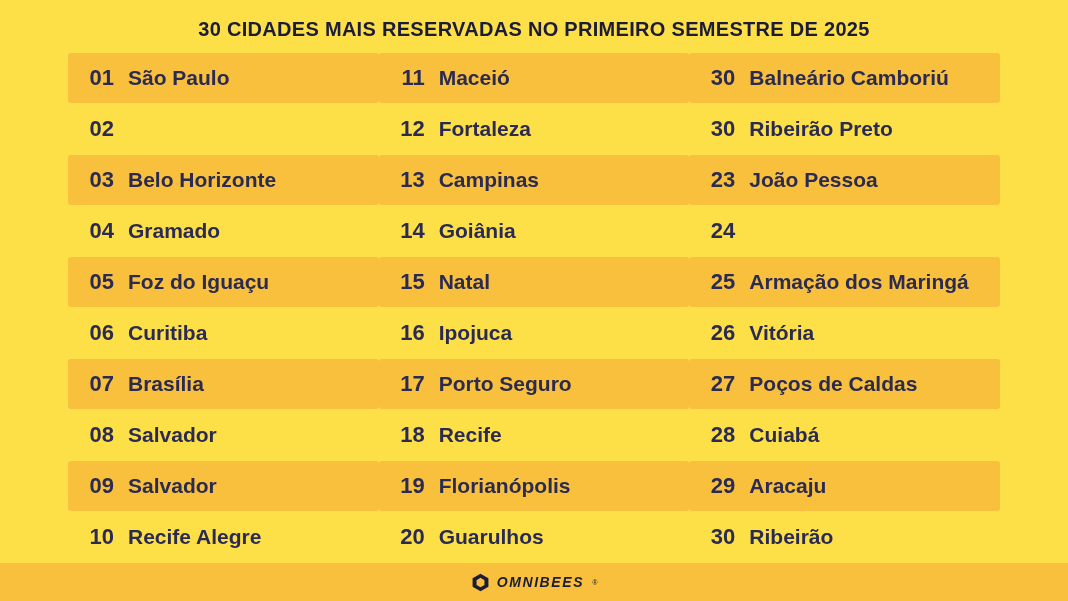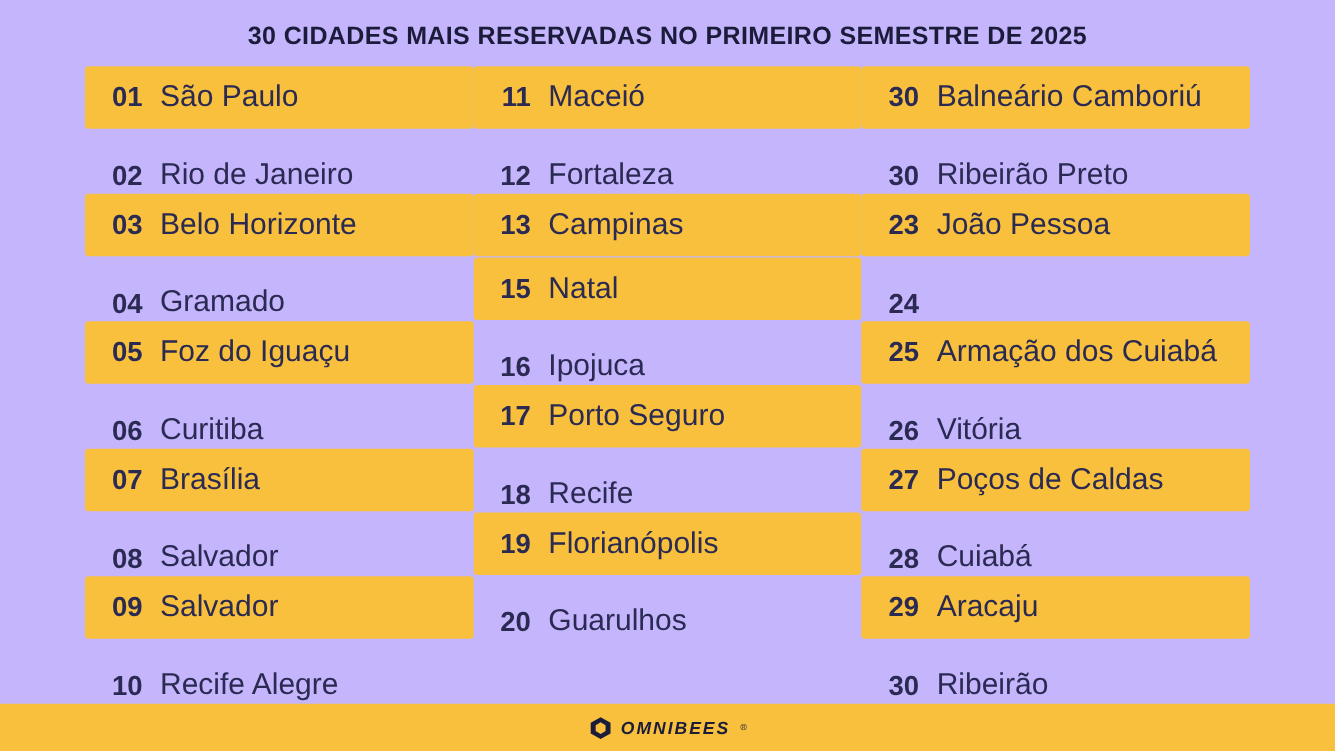--- a/index.html
+++ b/index.html
@@ -13,21 +13,21 @@
     font-family: "Liberation Sans", sans-serif;
     overflow: hidden;
     position: relative;
   }
   .page {
     width: 1068px;
     height: 601px;
     position: relative;
     display: flex;
     flex-direction: column;
-    background: #c4b5fd;
+    background: #fde047;
   }
   .title {
     text-align: center;
     font-size: 20px;
     font-weight: bold;
     letter-spacing: 0.3px;
     color: #1b1b3a;
     margin-top: 18px;
     margin-bottom: 12px;
     font-family: "Liberation Sans", sans-serif;
@@ -51,35 +51,34 @@
     align-items: center;
     box-sizing: border-box;
     border-radius: 3px;
     margin-bottom: 1px;
   }
   .row.hl {
     background: #f8c03c;
   }
   .row.plain {
     background: transparent;
-    align-items: flex-end;
   }
   .rank {
     width: 60px;
     text-align: right;
     padding-right: 14px;
     font-size: 22px;
     font-weight: bold;
     color: #2a2a52;
     box-sizing: border-box;
     font-family: "Liberation Sans", sans-serif;
   }
   .city {
-    font-size: 24px;
-    font-weight: normal;
+    font-size: 21px;
+    font-weight: bold;
     color: #2a2a52;
     font-family: "Liberation Sans", sans-serif;
     white-space: nowrap;
   }
   .footer {
     height: 44px;
     background: #f8c03c;
     display: flex;
     align-items: center;
     justify-content: center;
@@ -113,21 +112,20 @@
   <div class="title">30 CIDADES MAIS RESERVADAS NO PRIMEIRO SEMESTRE DE 2025</div>
 
   <div class="grid">
     <div class="col">
         <div class="row hl">
           <span class="rank">01</span>
           <span class="city">São Paulo</span>
         </div>
         <div class="row plain">
           <span class="rank">02</span>
-          <span class="city">Rio de Janeiro</span>
         </div>
         <div class="row hl">
           <span class="rank">03</span>
           <span class="city">Belo Horizonte</span>
         </div>
         <div class="row plain">
           <span class="rank">04</span>
           <span class="city">Gramado</span>
         </div>
         <div class="row hl">
@@ -161,20 +159,24 @@
           <span class="city">Maceió</span>
         </div>
         <div class="row plain">
           <span class="rank">12</span>
           <span class="city">Fortaleza</span>
         </div>
         <div class="row hl">
           <span class="rank">13</span>
           <span class="city">Campinas</span>
         </div>
+        <div class="row plain">
+          <span class="rank">14</span>
+          <span class="city">Goiânia</span>
+        </div>
         <div class="row hl">
           <span class="rank">15</span>
           <span class="city">Natal</span>
         </div>
         <div class="row plain">
           <span class="rank">16</span>
           <span class="city">Ipojuca</span>
         </div>
         <div class="row hl">
           <span class="rank">17</span>
@@ -204,21 +206,21 @@
         </div>
         <div class="row hl">
           <span class="rank">23</span>
           <span class="city">João Pessoa</span>
         </div>
         <div class="row plain">
           <span class="rank">24</span>
         </div>
         <div class="row hl">
           <span class="rank">25</span>
-          <span class="city">Armação dos Cuiabá</span>
+          <span class="city">Armação dos Maringá</span>
         </div>
         <div class="row plain">
           <span class="rank">26</span>
           <span class="city">Vitória</span>
         </div>
         <div class="row hl">
           <span class="rank">27</span>
           <span class="city">Poços de Caldas</span>
         </div>
         <div class="row plain">

